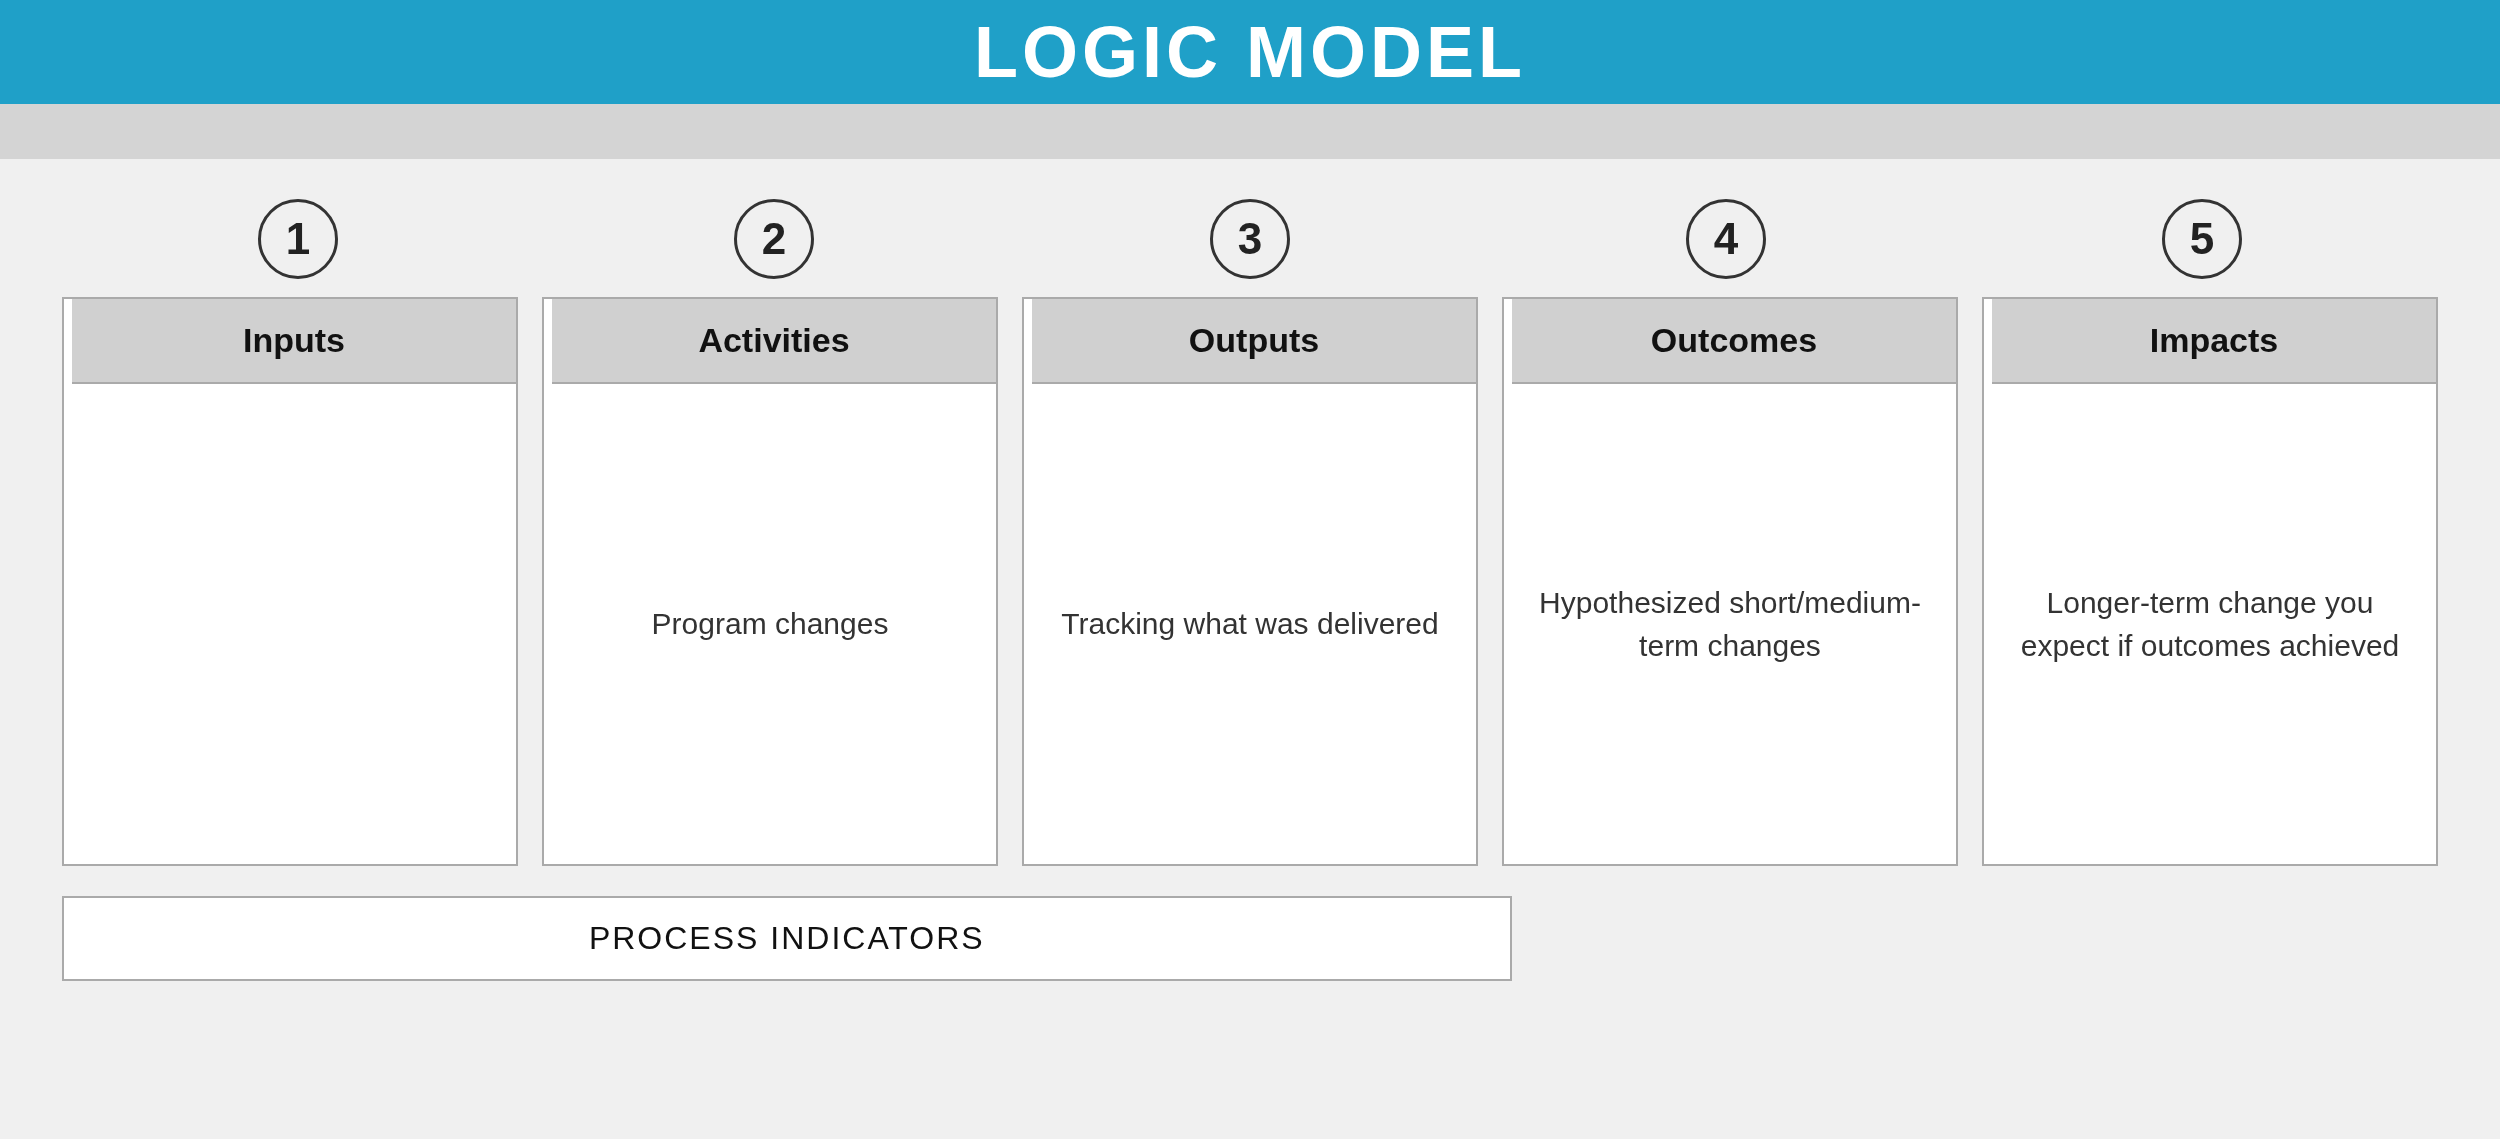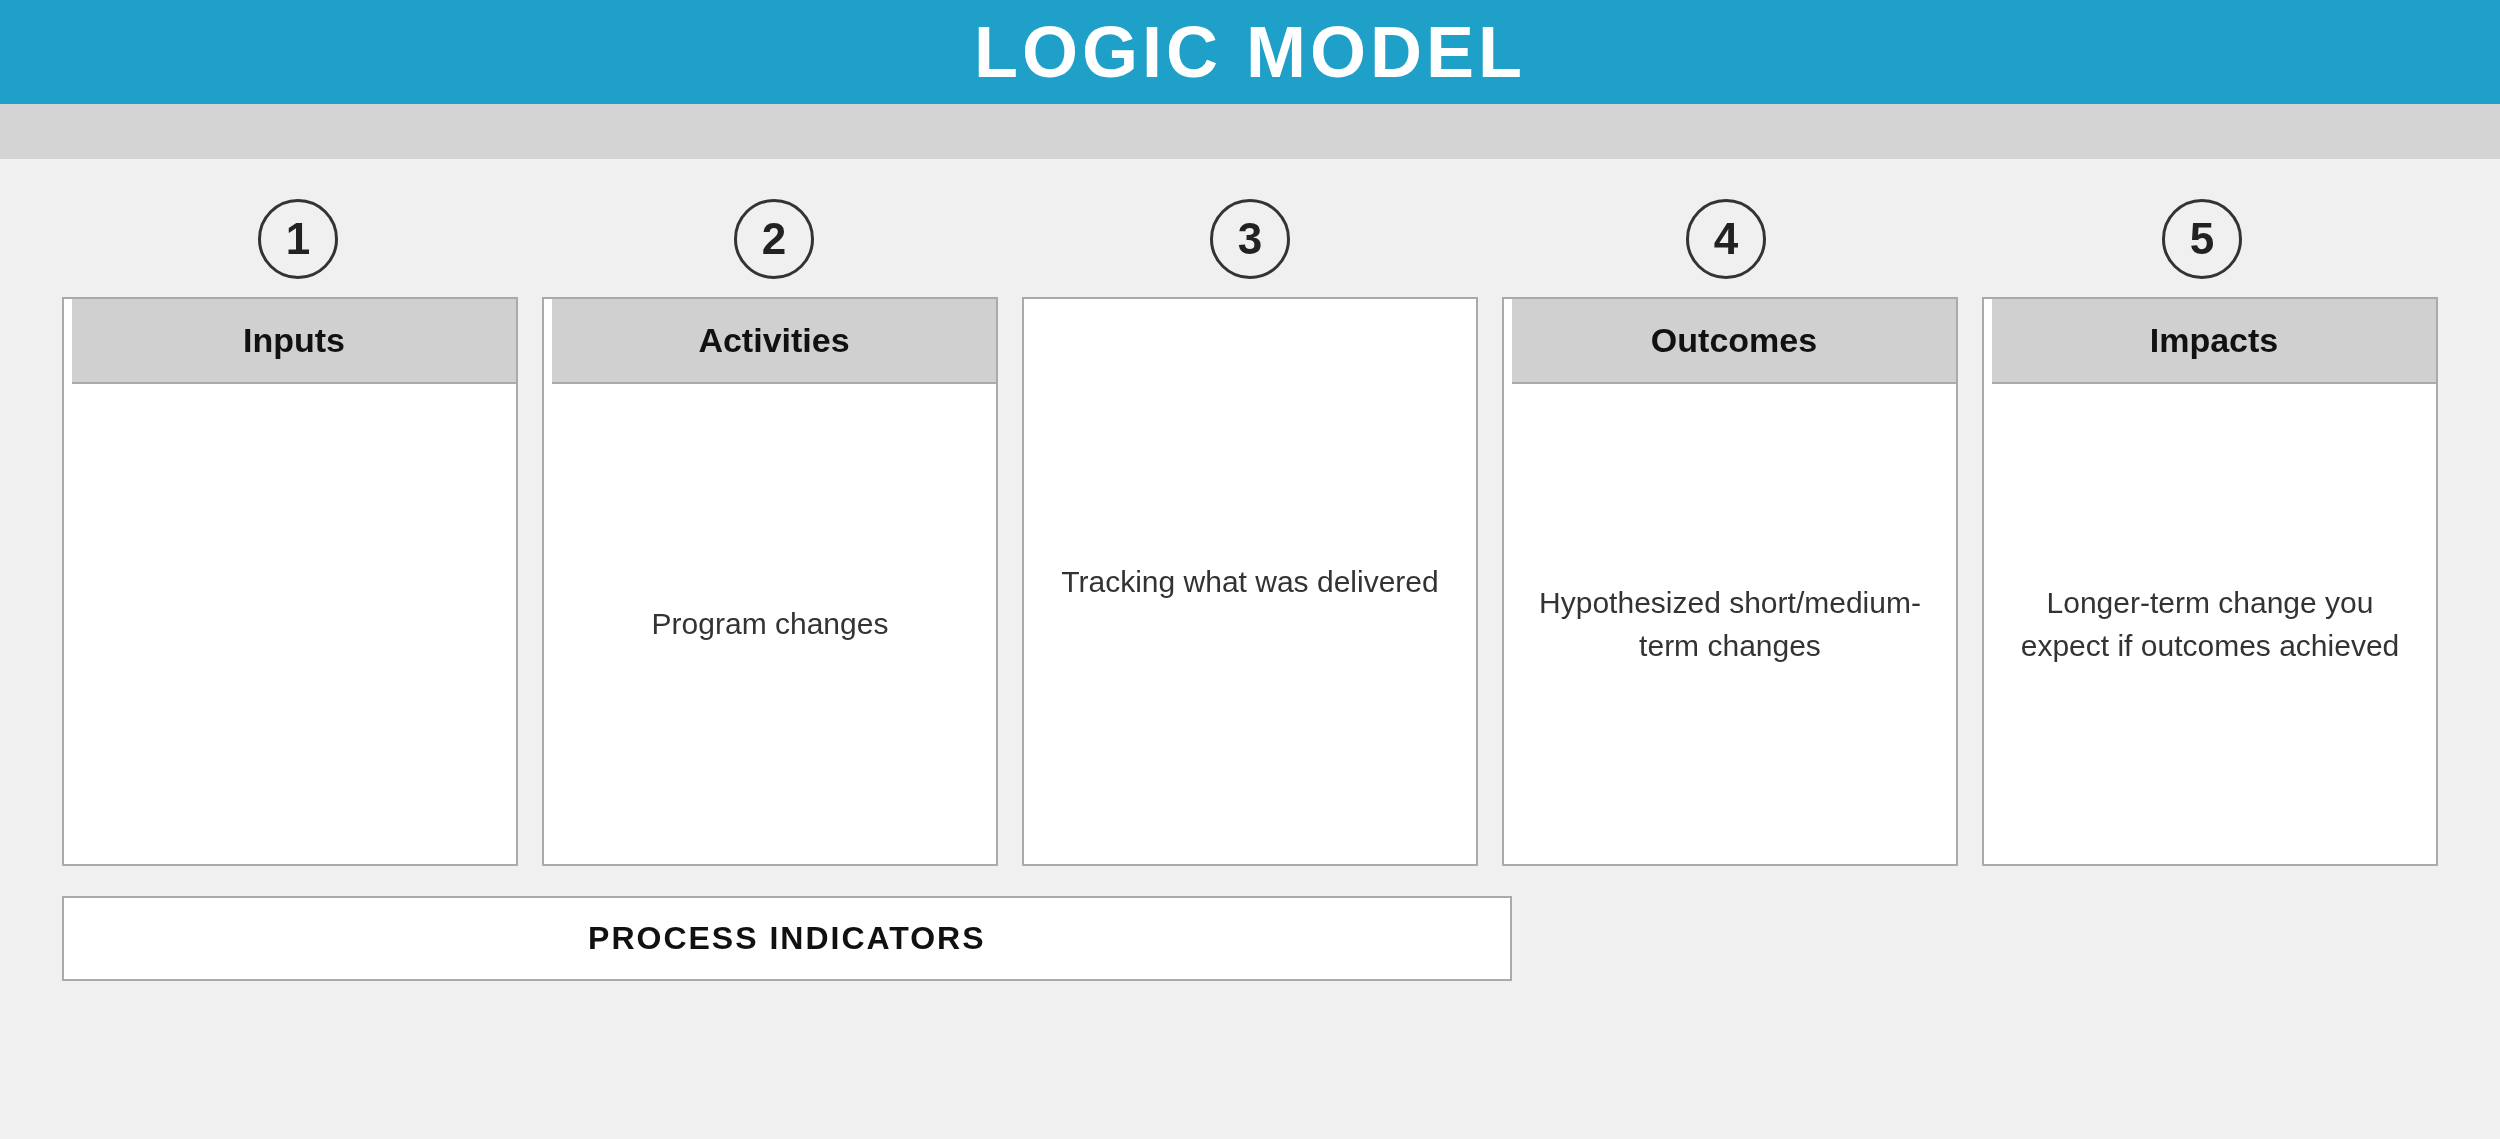--- a/index.html
+++ b/index.html
@@ -150,21 +150,21 @@
     .process-bar {
       border: 2.5px solid #aaa;
       background: #fff;
       width: calc(60% + 24px); 
       padding: 22px 10px;
       text-align: center;
     }
 
     .process-bar-text {
       font-size: 32px;
-      font-weight: 700;
+      font-weight: 400;
       color: #111;
       letter-spacing: 2px;
     }
     .number-cell {
       flex: 1;
       display: flex;
       justify-content: center;
       margin: 0 12px;
     }
   </style>
@@ -204,20 +204,21 @@
     </div>
 
     <div class="column">
       <div class="column-header">Activities</div>
       <div class="column-body">
         <span class="column-body-text">Program changes</span>
       </div>
     </div>
 
     <div class="column">
+      <div class="column-header">Outputs</div>
       <div class="column-body">
         <span class="column-body-text">Tracking what was delivered</span>
       </div>
     </div>
 
     <div class="column">
       <div class="column-header">Outcomes</div>
       <div class="column-body">
         <span class="column-body-text">Hypothesized short/medium-term changes</span>
       </div>

